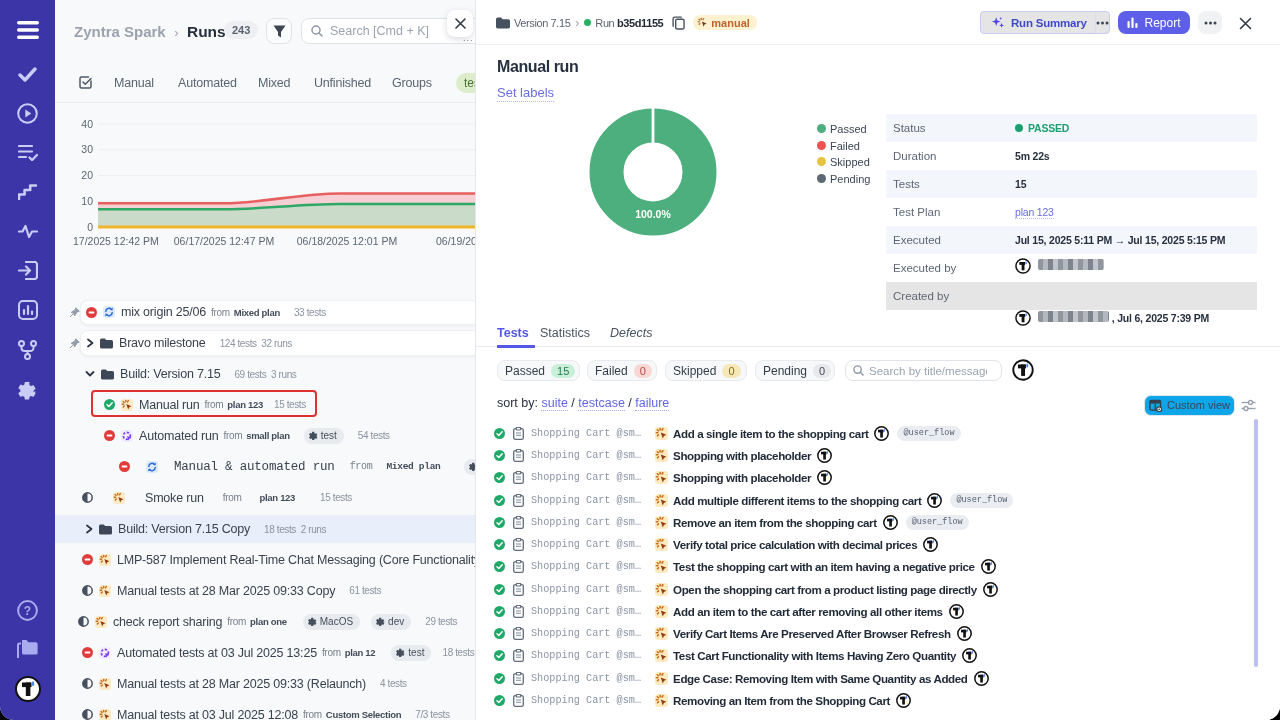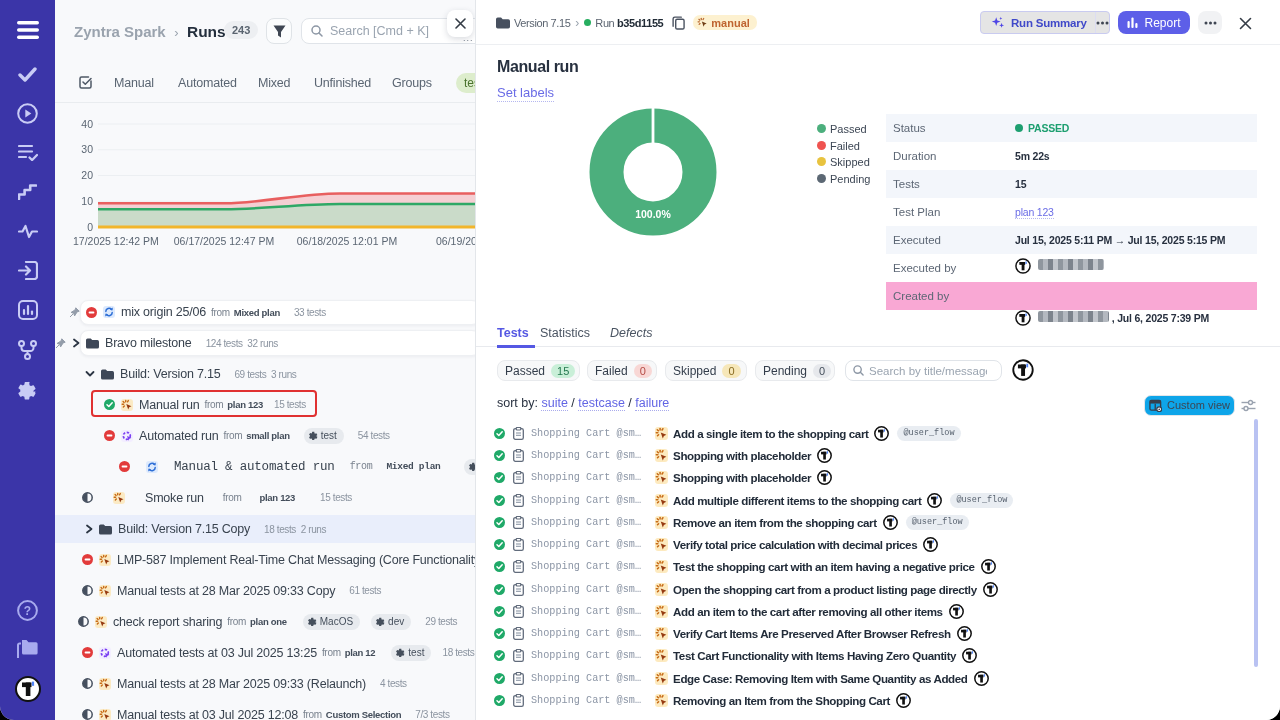--- a/index.html
+++ b/index.html
@@ -168,21 +168,21 @@
             <path d="M9.2 6.6 A3.3 3.3 0 0 1 3.4 8.6" stroke="#2e6fd6" stroke-width="1.5" fill="none" stroke-linecap="round"></path>
             <path d="M2.1 10.4 L2.6 7.4 L5.3 8.5 Z" fill="#2e6fd6"></path>
           </svg>
         <span class="rtitle">mix origin 25/06</span>
         <span class="rfrom" style="margin-left:-1px;">from</span>
           <span class="rplan" style="margin-left:-2px;">Mixed plan</span>
         <span class="rmeta" style="margin-left:8px;">33 tests</span>
       </div>
 
       <div class="rcard" style="top:330px; height:26px;"></div>
-      <div class="runrow" style="top:329px; display:flex; align-items:center; gap:6px;">
+      <div class="runrow" style="top:329px; display:flex; align-items:center; padding-left:14px; gap:6px;">
         <svg width="11" height="11" viewBox="0 0 11 11">
             <path d="M6.8 0.8 L10.2 4.2 L8.1 4.9 L5.6 8.9 L4.7 6.3 L2.1 5.4 L6.1 2.9 Z M4.2 6.8 L1 10" fill="#949daa" stroke="#949daa" stroke-width="1"></path>
           </svg>
         <svg width="8" height="10" viewBox="0 0 8 10">
             <path d="M2 1.5 L6.5 5 L2 8.5" stroke="#2c3644" stroke-width="1.8" fill="none" stroke-linecap="round" stroke-linejoin="round"></path>
           </svg>
         <svg width="13" height="11" viewBox="0 0 13 11">
             <path d="M0 2 A1.6 1.6 0 0 1 1.6 0.4 h3.1 l1.5 1.7 h5.2 A1.6 1.6 0 0 1 13 3.7 v5.2 A1.6 1.6 0 0 1 11.4 10.5 H1.6 A1.6 1.6 0 0 1 0 8.9 Z" fill="#3e4757"></path>
           </svg>
         <span class="rtitle">Bravo milestone</span>
@@ -528,21 +528,21 @@
       </div>
     <div class="trow" style="top:254px;">
         <span class="lab">Executed by</span>
         <span class="val" style="top:4px;"><svg width="16" height="16" viewBox="0 0 26 26" style="vertical-align:-4px;">
             <circle cx="13" cy="13" r="11.5" fill="#fff" stroke="#111" stroke-width="2.4"></circle>
             <rect x="7" y="6.5" width="9.5" height="4.6" fill="#111"></rect>
             <rect x="10.8" y="6.5" width="4.6" height="13.5" fill="#111"></rect>
             <rect x="16.9" y="5.6" width="2.2" height="4.2" fill="#4f83f7"></rect>
           </svg><span class="blur1" style="width:66px; margin-left:7px;"></span></span>
       </div>
-    <div class="trow" style="top:282px; background:#f9a8d4;">
+    <div class="trow" style="top:282px; background:#e5e5e5;">
         <span class="lab">Created by</span>
         <span class="val" style="top:4px;margin-top:24px;"><svg width="16" height="16" viewBox="0 0 26 26" style="vertical-align:-4px;">
             <circle cx="13" cy="13" r="11.5" fill="#fff" stroke="#111" stroke-width="2.4"></circle>
             <rect x="7" y="6.5" width="9.5" height="4.6" fill="#111"></rect>
             <rect x="10.8" y="6.5" width="4.6" height="13.5" fill="#111"></rect>
             <rect x="16.9" y="5.6" width="2.2" height="4.2" fill="#4f83f7"></rect>
           </svg><span class="blur1" style="width:71px; margin-left:7px;"></span><span style="font-weight:bold;"> , Jul 6, 2025 7:39 PM</span></span>
       </div>
 
     <div class="rtabs">

